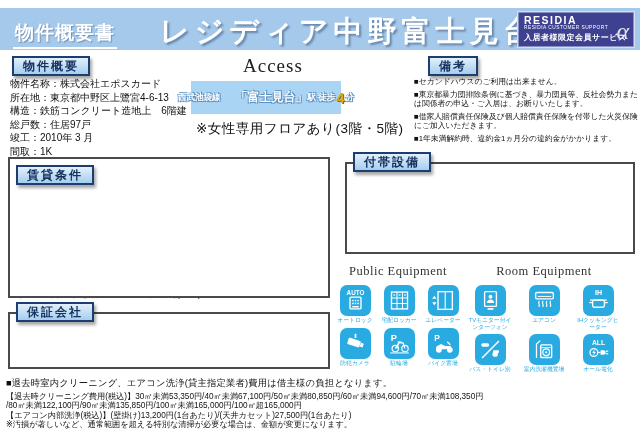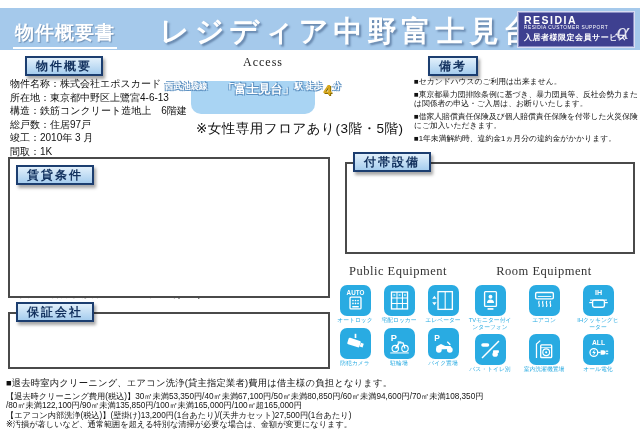--- a/index.html
+++ b/index.html
@@ -32,24 +32,24 @@
     border:2px solid var(--tab_border);color:var(--tab_text);font-weight:bold;font-size:12px;
     line-height:14px;padding:1px 9px;letter-spacing:2px;box-shadow:2px 3px 3px rgba(0,0,0,.35);white-space:nowrap;}
 
   
   .cbox{position:absolute;border:2px solid #4a4a4a;background:#fff;z-index:1;}
 
   
   .ov-lines{position:absolute;left:10px;top:77px;width:190px;font-size:10px;line-height:13.5px;}
 
   
-  .access-heading{position:absolute;left:243px;top:55px;font-size:12px;
+  .access-heading{position:absolute;left:243px;top:55px;font-size:19px;
     font-family:"Liberation Serif","DejaVu Serif",serif;color:#222;letter-spacing:1px;}
-  .station-box{position:absolute;left:191px;top:81px;width:124px;height:33px;background:var(--station_box);
-    display:flex;align-items:flex-start;justify-content:center;white-space:nowrap;border-radius:10px;}
+  .station-box{position:absolute;left:191px;top:81px;width:150px;height:33px;background:var(--station_box);
+    display:flex;align-items:center;justify-content:center;white-space:nowrap;}
   .station-box span{color:#fff;font-weight:bold;text-shadow:1px 1px 0 #5a8fc0,-1px 1px 0 #5a8fc0,1px -1px 0 #5a8fc0;}
   .st-small{font-size:8.5px;}
   .st-name{font-size:12px;padding-left:15px;}
   .st-min{font-size:15px;color:var(--walk_gold) !important;text-shadow:1px 1px 0 #8a6d00 !important;margin:0 1px;}
   .female-note{position:absolute;left:196px;top:120px;font-size:13.5px;color:#111;letter-spacing:.5px;}
 
   
   .remarks-list{position:absolute;left:414px;top:77px;width:226px;font-size:7.8px;line-height:9.6px;color:#111;}
   .remark-item{margin-bottom:3px;}
 
@@ -195,21 +195,21 @@
     <div class="doc-label">物件概要書</div>
     <div class="main-title">レジディア中野富士見台</div>
     <div class="logo">
       <div class="logo-l1">RESIDIA</div>
       <div class="logo-l2">RESIDIA CUSTOMER SUPPORT</div>
       <div class="logo-l3">入居者様限定会員サービス</div>
       <div class="logo-alpha">α</div>
     </div>
   </div>
 
-  <div class="tab" style="left:25px;top:56px">物件概要</div>
+  <div class="tab" style="left:12px;top:56px">物件概要</div>
   <div class="ov-lines">
     <div>物件名称：株式会社エポスカード</div>
     <div>所在地：東京都中野区上鷺宮4-6-13</div>
     <div>構造：鉄筋コンクリート造地上　6階建</div>
     <div>総戸数：住居97戸</div>
     <div>竣工：2010年 3 月</div>
     <div>間取：1K</div>
   </div>
 
   <div class="access-heading">Access</div>

